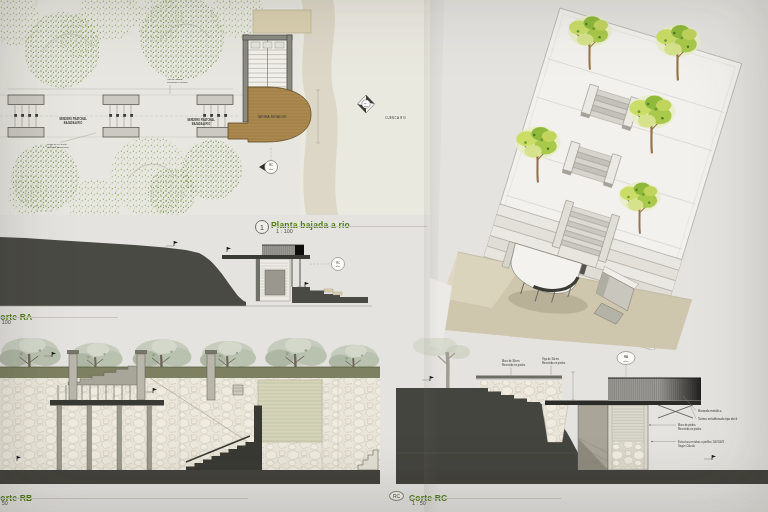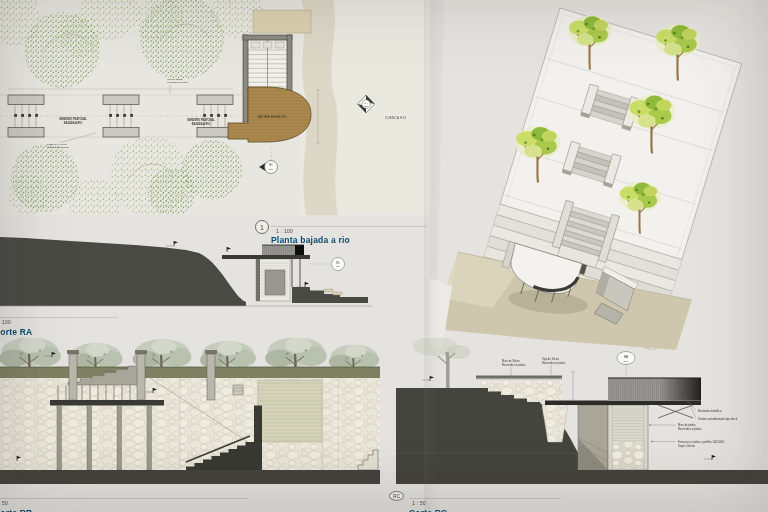--- a/index.html
+++ b/index.html
@@ -4,21 +4,21 @@
 <style>
   html,body{margin:0;padding:0;background:#c9c8c4;}
   .sheet{position:relative;width:768px;height:512px;background:#e4e3df;overflow:hidden;
          font-family:"Liberation Sans",sans-serif;}
   .sheet svg{position:absolute;display:block;}
   svg text{font-family:"Liberation Sans",sans-serif;fill:#3a3a33;}
   .vignette{position:absolute;inset:0;pointer-events:none;
             box-shadow:inset 0 0 80px rgba(60,58,50,.16), inset 0 -25px 50px rgba(60,58,50,.07);}
   .fold{position:absolute;left:424px;top:0;width:22px;height:512px;
         background:linear-gradient(90deg,rgba(120,118,110,.10),rgba(255,255,255,0) 70%);}
-  .lbl{position:absolute;color:#0c4a6e;margin-top:15px;}
+  .lbl{position:absolute;color:#4d7c0f;}
   .lbl .t{font-size:8.5px;font-weight:bold;letter-spacing:.2px;}
   .rule{position:absolute;height:1px;background:#c8c6bf;}
   .scale{position:absolute;font-size:5.5px;color:#55544c;}
   .numcircle{position:absolute;width:12px;height:12px;border:1px solid #6b6a62;border-radius:50%;
              font-size:7px;color:#44433c;display:flex;align-items:center;justify-content:center;background:#efeee9;}
   .bubble{position:absolute;font-size:5px;color:#4a4a42;border:1px solid #8a887e;border-radius:50%;
           padding:1px 3px;background:#f2f1ec;}
 </style>
 </head>
 <body>

